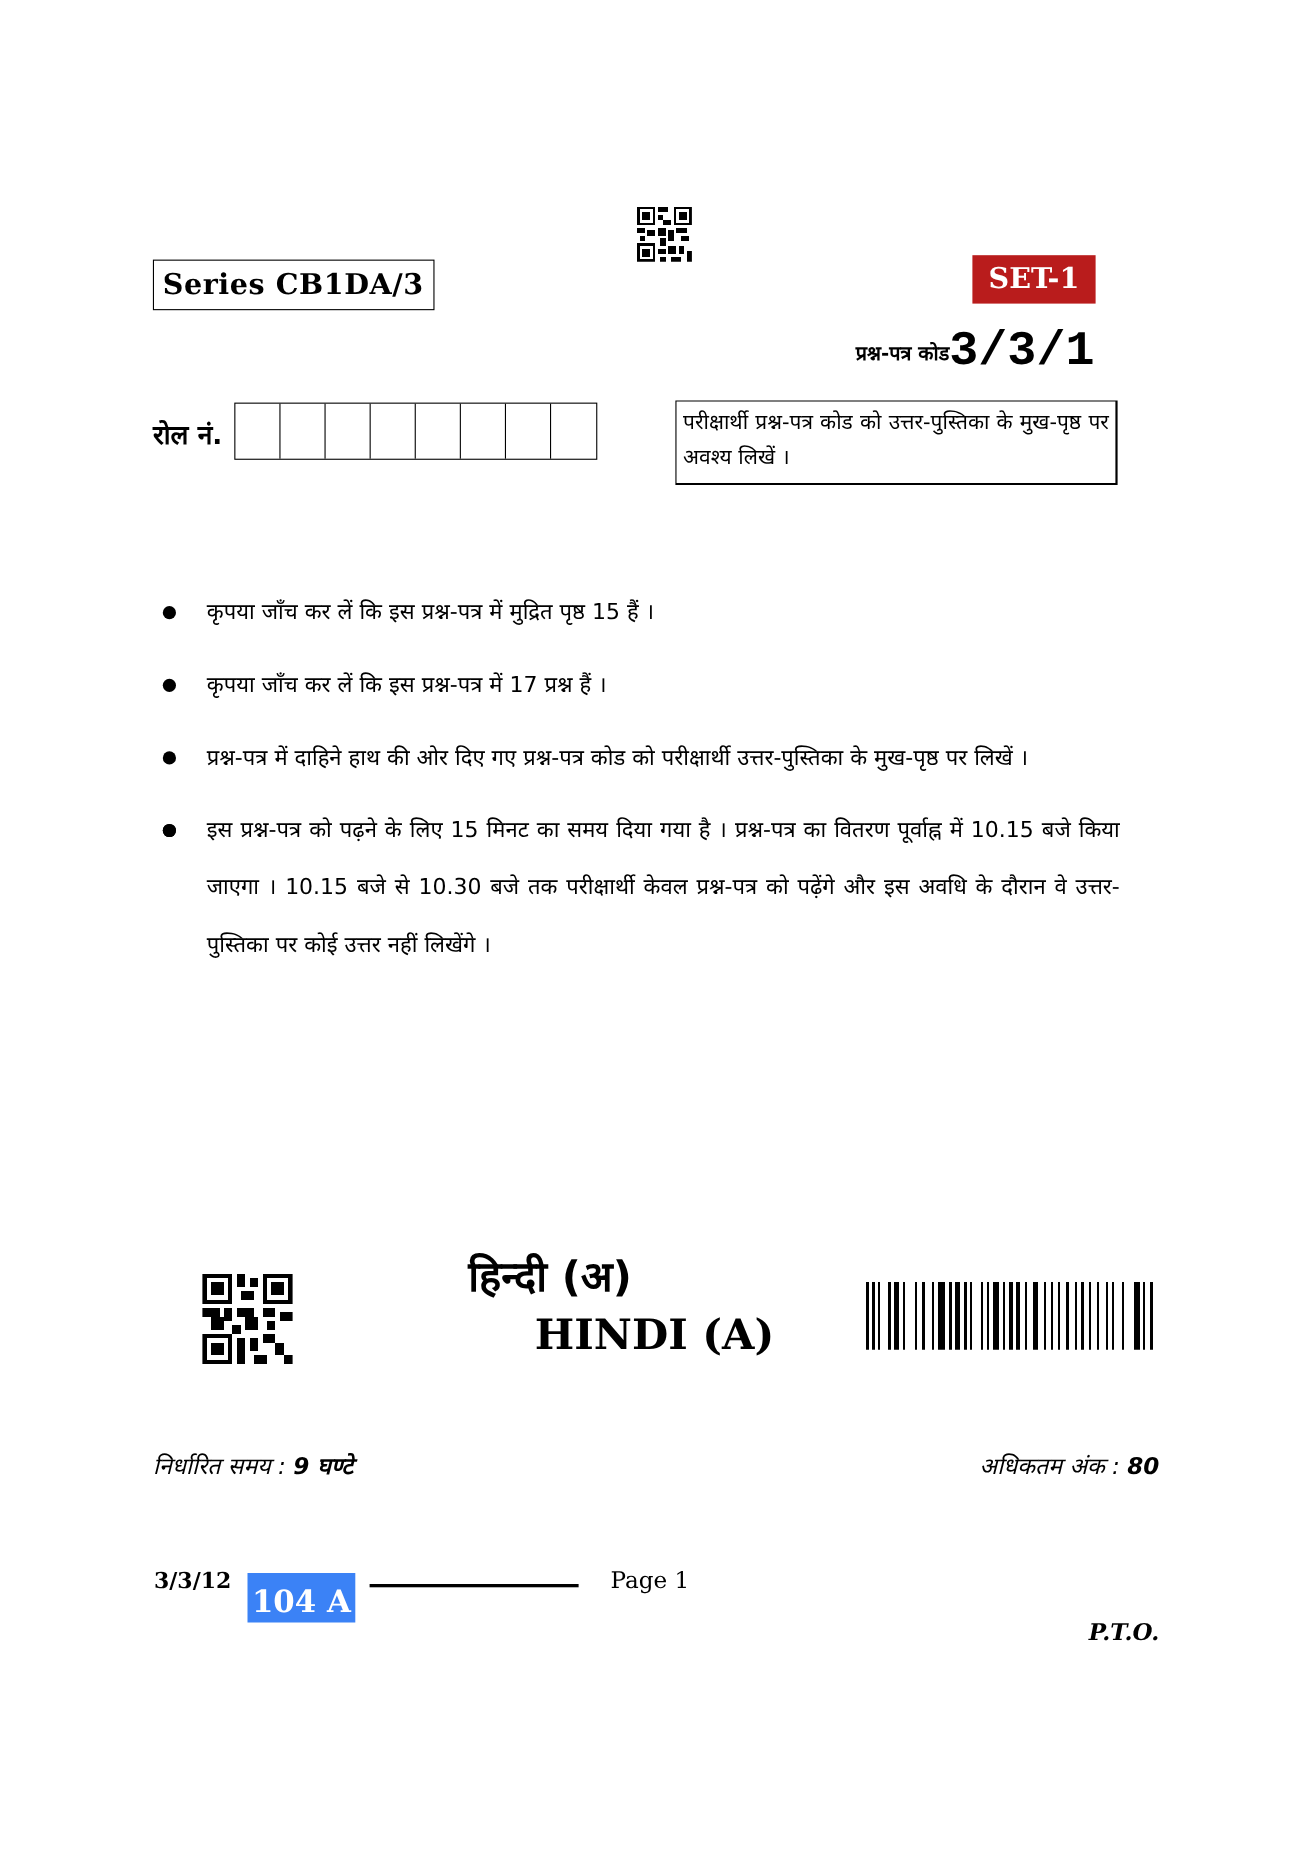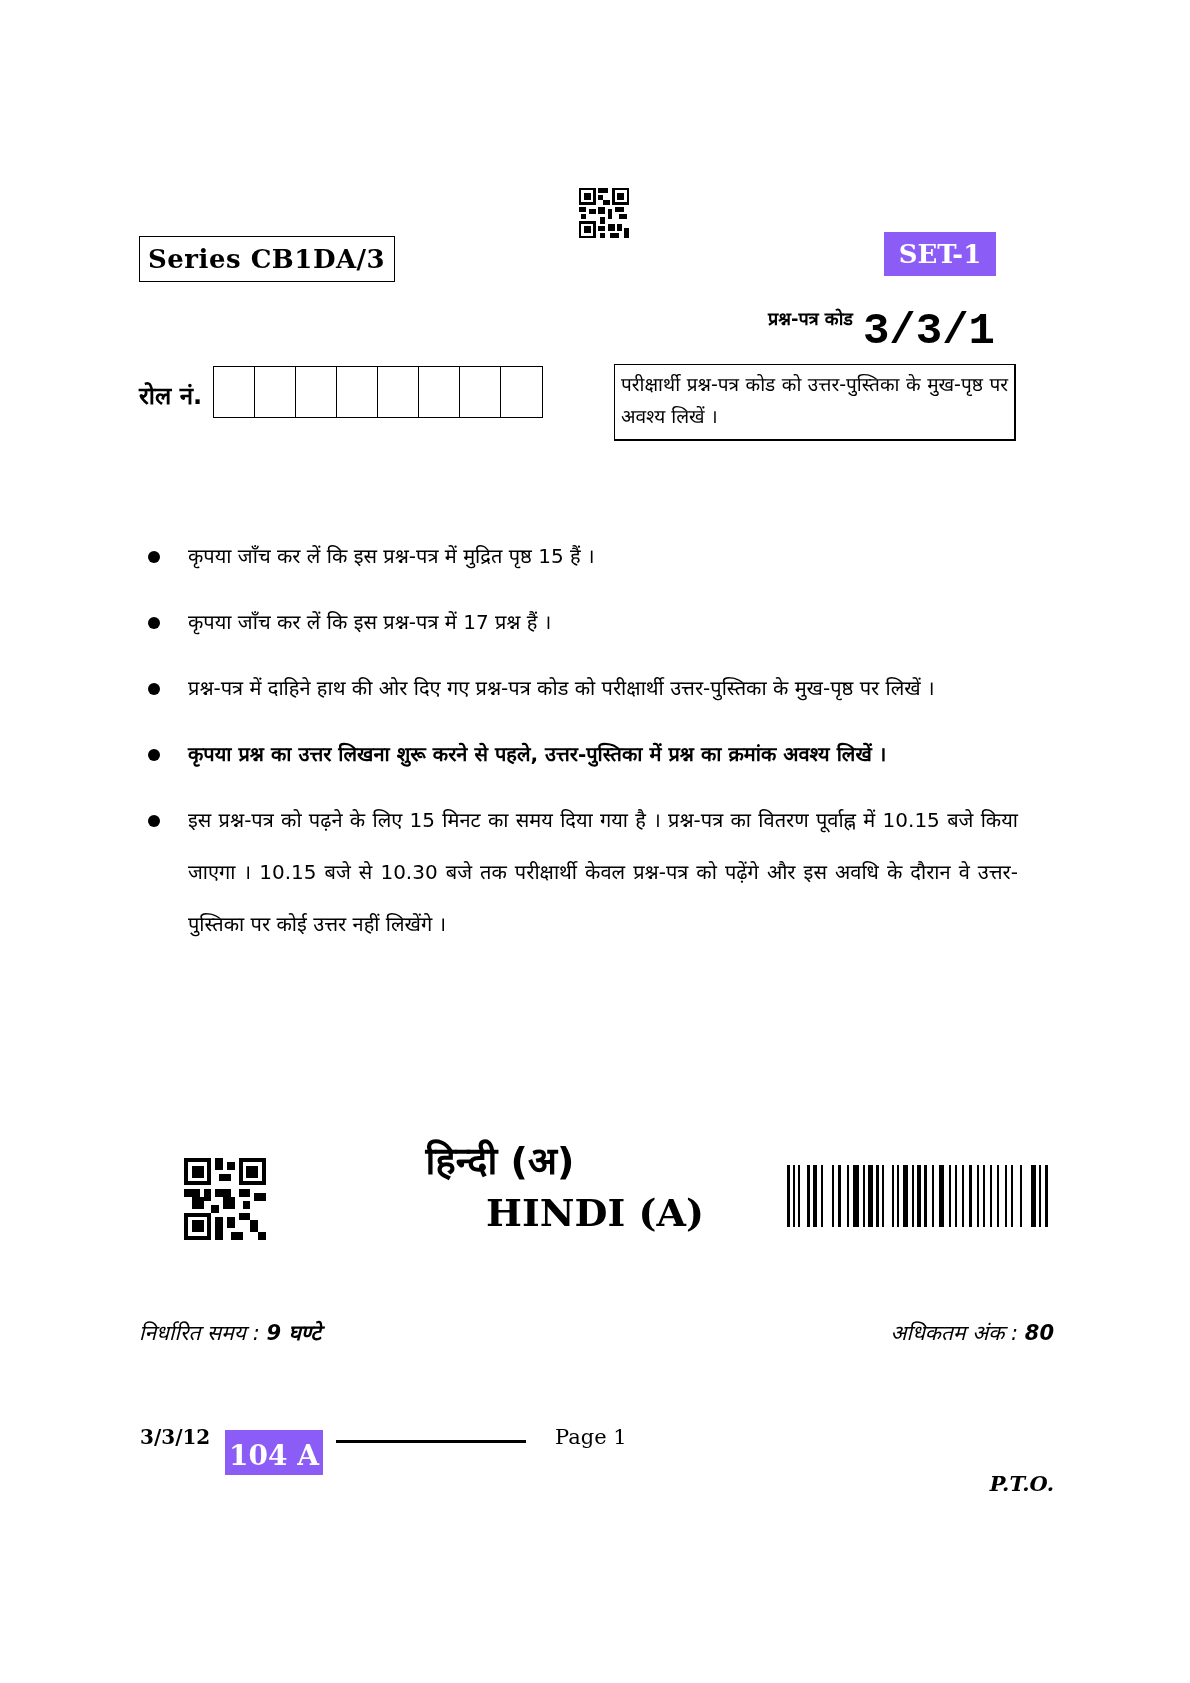--- a/index.html
+++ b/index.html
@@ -1,20 +1,20 @@
 <!DOCTYPE html>
 <html><head>
 <meta charset="utf-8">
 <style>
   html, body { margin: 0; padding: 0; background: #ffffff; }
   body { width: 1190px; height: 1683px; position: relative; overflow: hidden; color: #000; font-family: "DejaVu Serif", serif; }
   .abs { position: absolute; }
   .series-box { left: 139px; top: 236px; width: 256px; height: 46px; border: 1.5px solid #000; box-sizing: border-box; font-weight: bold; font-size: 26px; line-height: 44px; padding-left: 8px; letter-spacing: 0.5px; font-family: "DejaVu Serif", serif; }
-  .set-badge { left: 884px; top: 232px; width: 112px; height: 44px; background: #8b5cf6; color: #fff; font-weight: bold; font-size: 26px; line-height: 44px; text-align: center; }
-  .code-row { right: 195px; top: 306px; display: flex; align-items: flex-start; gap: 10px; }
+  .set-badge { left: 884px; top: 232px; width: 112px; height: 44px; background: #b91c1c; color: #fff; font-weight: bold; font-size: 26px; line-height: 44px; text-align: center; }
+  .code-row { right: 195px; top: 295px; display: flex; align-items: center; }
   .code-label { font-size: 18px; font-weight: bold; font-family: "DejaVu Sans", sans-serif; }
   .code-value { font-size: 44px; font-weight: bold; font-family: Liberation Mono, monospace; }
   .roll-label { left: 139px; top: 378px; font-size: 24px; font-weight: bold; font-family: "DejaVu Sans", sans-serif; }
   .roll-boxes { left: 213px; top: 366px; display: flex; border: 1.5px solid #000; height: 50px; }
   .roll-cell { width: 41px; height: 50px; border-right: 1px solid #000; box-sizing: border-box; }
   .roll-cell:last-child { border-right: none; }
   .notice-box { left: 614px; top: 364px; width: 402px; height: 77px; border: 1.5px solid #000; border-bottom-width: 2.5px; border-right-width: 2.5px; box-sizing: border-box; padding: 3px 6px; font-size: 19px; line-height: 32px; font-family: "DejaVu Sans", sans-serif; text-align: justify; text-align-last: left; }
   .instructions { left: 148px; top: 530px; width: 870px; font-family: "DejaVu Sans", sans-serif; font-size: 20px; }
   .inst { position: relative; padding-left: 40px; line-height: 52px; }
   .inst .bullet { position: absolute; left: 0; top: 21px; width: 12px; height: 12px; border-radius: 50%; background: #000; }
@@ -26,21 +26,21 @@
   .inst-5 { text-align: justify; }
   .qr-small { left: 579px; top: 188px; width: 50px; height: 50px; }
   .qr-large { left: 184px; top: 1158px; width: 82px; height: 82px; }
   .subject-hi { left: 0; width: 1000px; top: 1133px; text-align: center; font-size: 38px; font-weight: bold; font-family: "DejaVu Sans", sans-serif; }
   .subject-en { left: 0; width: 1190px; top: 1190px; text-align: center; font-size: 38px; font-weight: bold; font-family: "DejaVu Serif", serif; }
   .barcode { left: 787px; top: 1165px; width: 265px; height: 62px; }
   .time-label { left: 139px; top: 1318px; font-size: 21px; font-style: italic; font-family: "DejaVu Sans", sans-serif; }
   .marks-label { right: 136px; top: 1318px; font-size: 21px; font-style: italic; font-family: "DejaVu Sans", sans-serif; }
   .bold-i { font-weight: bold; }
   .footer-code { left: 140px; top: 1425px; font-size: 20px; font-weight: bold; }
-  .footer-badge { left: 225px; top: 1430px; width: 98px; height: 45px; background: #8b5cf6; color: #fff; font-weight: bold; font-size: 28px; line-height: 52px; text-align: center; overflow: hidden; }
+  .footer-badge { left: 225px; top: 1430px; width: 98px; height: 45px; background: #3b82f6; color: #fff; font-weight: bold; font-size: 28px; line-height: 52px; text-align: center; overflow: hidden; }
   .footer-rule { left: 336px; top: 1440px; width: 190px; height: 3px; background: #000; }
   .footer-page { left: 555px; top: 1425px; font-size: 21px; font-weight: normal; }
   .footer-pto { right: 136px; top: 1425px; font-size: 21px; font-weight: bold; font-style: italic; margin-top: 46px; }
 </style>
 </head>
 <body>
 
 <div class="abs qr-small">
   <svg width="50" height="50" viewBox="0 0 21 21" shape-rendering="crispEdges">
     <rect x="0" y="0" width="7" height="7" fill="#000"></rect>
@@ -103,21 +103,20 @@
   <div class="inst inst-2">
     <span class="bullet"></span>
     <span>कृपया जाँच कर लें कि इस प्रश्न-पत्र में 17 प्रश्न हैं ।</span>
   </div>
   <div class="inst inst-3">
     <span class="bullet"></span>
     <span>प्रश्न-पत्र में दाहिने हाथ की ओर दिए गए प्रश्न-पत्र कोड को परीक्षार्थी उत्तर-पुस्तिका के मुख-पृष्ठ पर लिखें ।</span>
   </div>
   <div class="inst inst-4 bold">
     <span class="bullet"></span>
-    <span>कृपया प्रश्न का उत्तर लिखना शुरू करने से पहले, उत्तर-पुस्तिका में प्रश्न का क्रमांक अवश्य लिखें ।</span>
   </div>
   <div class="inst inst-5">
     <span class="bullet"></span>
     <span>इस प्रश्न-पत्र को पढ़ने के लिए 15 मिनट का समय दिया गया है । प्रश्न-पत्र का वितरण पूर्वाह्न में 10.15 बजे किया जाएगा । 10.15 बजे से 10.30 बजे तक परीक्षार्थी केवल प्रश्न-पत्र को पढ़ेंगे और इस अवधि के दौरान वे उत्तर-पुस्तिका पर कोई उत्तर नहीं लिखेंगे ।</span>
   </div>
 </div>
 
 <div class="abs qr-large">
   <svg width="82" height="82" viewBox="0 0 21 21" shape-rendering="crispEdges">
     <rect x="0" y="0" width="7" height="7" fill="#000"></rect>

